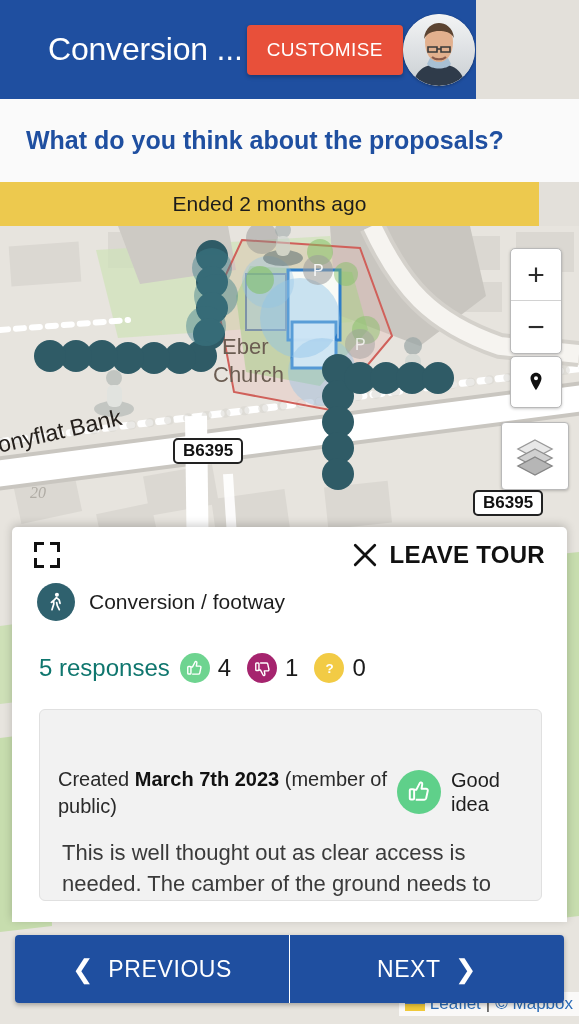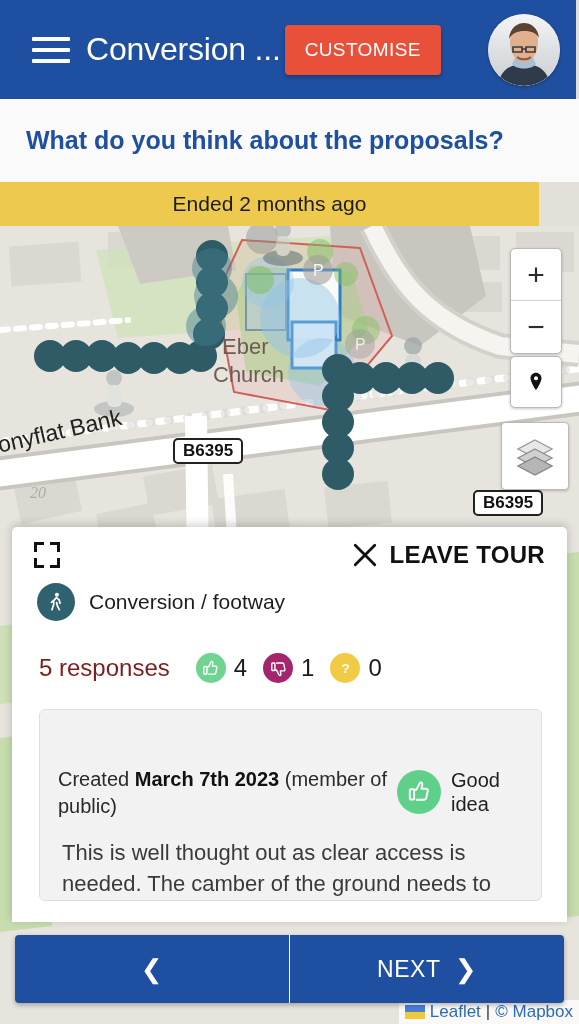--- a/index.html
+++ b/index.html
@@ -6,21 +6,21 @@
   html, body {
     width: 579px; height: 1024px;
     font-family: "Liberation Sans", sans-serif;
     overflow: hidden;
     background: #d9d9d9;
   }
   #app { position: relative; width: 579px; height: 1024px; overflow: hidden; background: #e3e0da; }
 
   
   .appbar {
-    position: absolute; top: 0; left: 0; width: 576px; height: 99px;
+    position: absolute; top: 0; left: 0; width: 476px; height: 99px;
     background: #1f4fa0; display: flex; align-items: center; padding: 0 16px;
     z-index: 40;
   }
   .hamburger { width: 38px; height: 30px; margin-left: 16px; margin-right: 16px;
     display: flex; flex-direction: column; justify-content: center; gap: 7px; cursor: pointer; }
   .hamburger i { display: block; height: 4px; background: #fff; border-radius: 1px; }
   .app-title {
     color: #fff; font-size: 32px; font-weight: 500; white-space: nowrap;
     letter-spacing: -0.2px; margin-right: 4px;
   }
@@ -69,21 +69,21 @@
     position: absolute; background: #fff; border: 2px solid #222; border-radius: 5px;
     font-size: 17px; font-weight: bold; color: #111; padding: 1px 8px; z-index: 10;
     font-family: "Liberation Sans", sans-serif;
   }
   .map-label { position: absolute; color: #6b5d52; font-size: 22px; z-index: 9; white-space: nowrap; }
   .map-label-rot { position:absolute; color:#26211d; font-size: 23px; z-index: 9; white-space: nowrap;
     transform: rotate(-13deg); transform-origin: left center; font-weight: 400; }
 
   
   .attrib {
-    position: absolute; bottom: 0; right: 0; background: rgba(255,255,255,.78);
+    position: absolute; bottom: 8px; right: 0; background: rgba(255,255,255,.78);
     font-size: 17px; color: #3a3a3a; padding: 2px 6px 2px 6px; z-index: 45;
     display: flex; align-items: center; gap: 5px; font-family: "Liberation Sans", sans-serif;
   }
   .attrib a { color: #2b6cb8; text-decoration: none; }
   .uaflag { width: 20px; height: 14px; display: inline-block; flex:none;
     background: linear-gradient(#4b7fd4 0 50%, #f0c93a 50% 100%); }
 
   
   .sheet {
     position: absolute; left: 12px; top: 527px; width: 555px; height: 395px;
@@ -101,21 +101,21 @@
   .expand-icon i:nth-child(4){ bottom:0; right:0; border-left:none; border-top:none; }
 
   .cat-row { display: flex; align-items: center; gap: 14px; padding: 14px 22px 0 25px; }
   .cat-badge { width: 38px; height: 38px; border-radius: 50%; background: #2f616e;
     display: flex; align-items: center; justify-content: center; flex: none; }
   .cat-label { font-size: 21px; color: #1d1d1d; }
 
   .headline { font-size: 26px; font-weight: bold; color: #111; padding: 30px 25px 0 25px; line-height: 1.25; }
 
   .responses { display: flex; align-items: center; gap: 10px; padding: 32px 25px 0 27px; }
-  .responses .count-label { font-size: 24px; color: #7f1d1d; margin-right: 16px; }
+  .responses .count-label { font-size: 24px; color: #0f766e; }
   .vote { display: flex; align-items: center; gap: 8px; }
   .vote-ico { width: 30px; height: 30px; border-radius: 50%; display: flex;
     align-items: center; justify-content: center; flex: none; }
   .vote-num { font-size: 24px; color: #1b1b1b; margin-right: 6px; }
 
   .comment-card {
     margin: 26px 25px 0 27px; background: #f2f2f2; border: 1px solid #e0e0e0;
     border-radius: 6px; padding: 16px 18px 0 18px;
   }
   .comment-head { display: flex; align-items: flex-start; gap: 0; margin-top: 40px; }
@@ -402,20 +402,21 @@
           <span class="verdict-txt">Good idea</span>
         </div>
       </div>
       <div class="comment-body">This is well thought out as clear access is needed. The camber of the ground needs to</div>
     </div>
   </div>
 
   <div class="bottom-nav">
     <button class="nav-btn prev">
       <span class="chev">❮</span>
+      <span>PREVIOUS</span>
     </button>
     <button class="nav-btn next">
       <span>NEXT</span>
       <span class="chev">❯</span>
     </button>
   </div>
 
   <div class="attrib">
     <span class="uaflag"></span>
     <a href="#">Leaflet</a>

